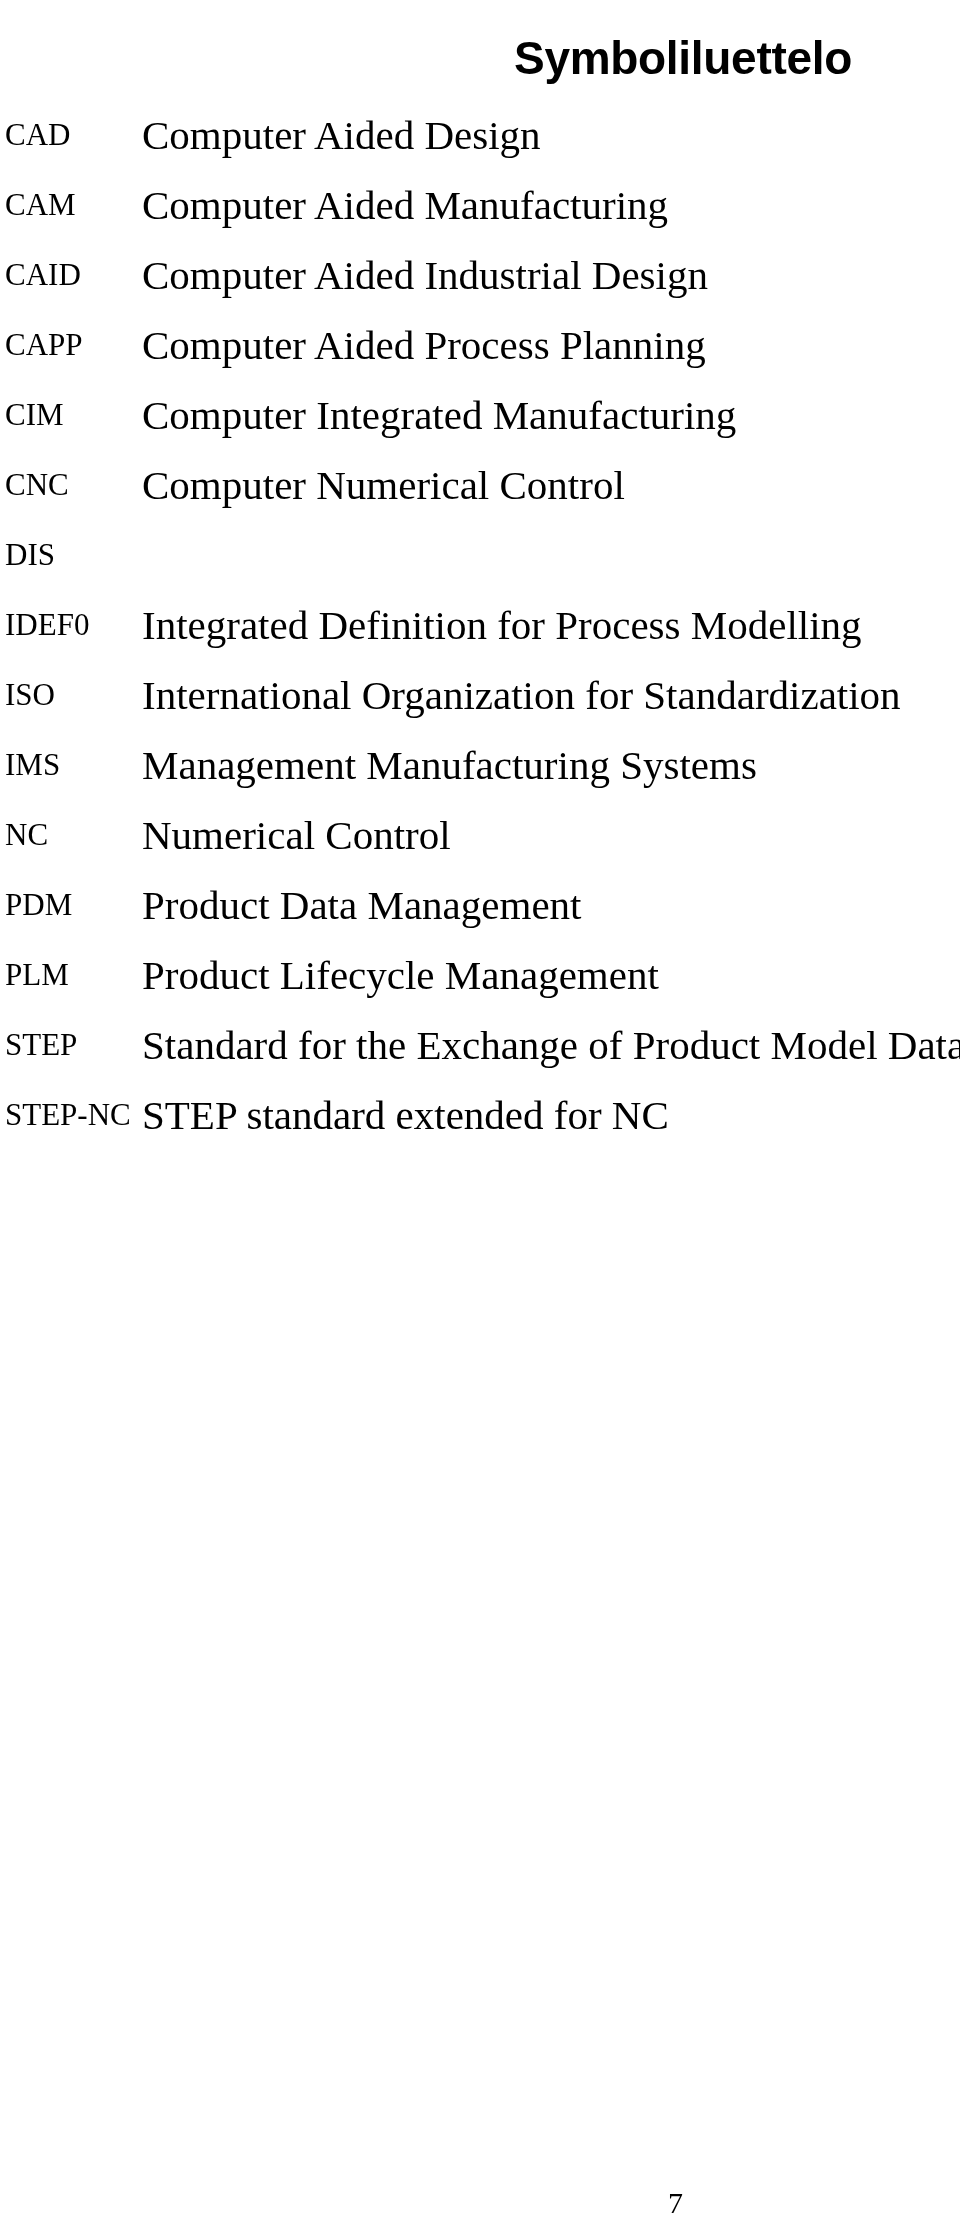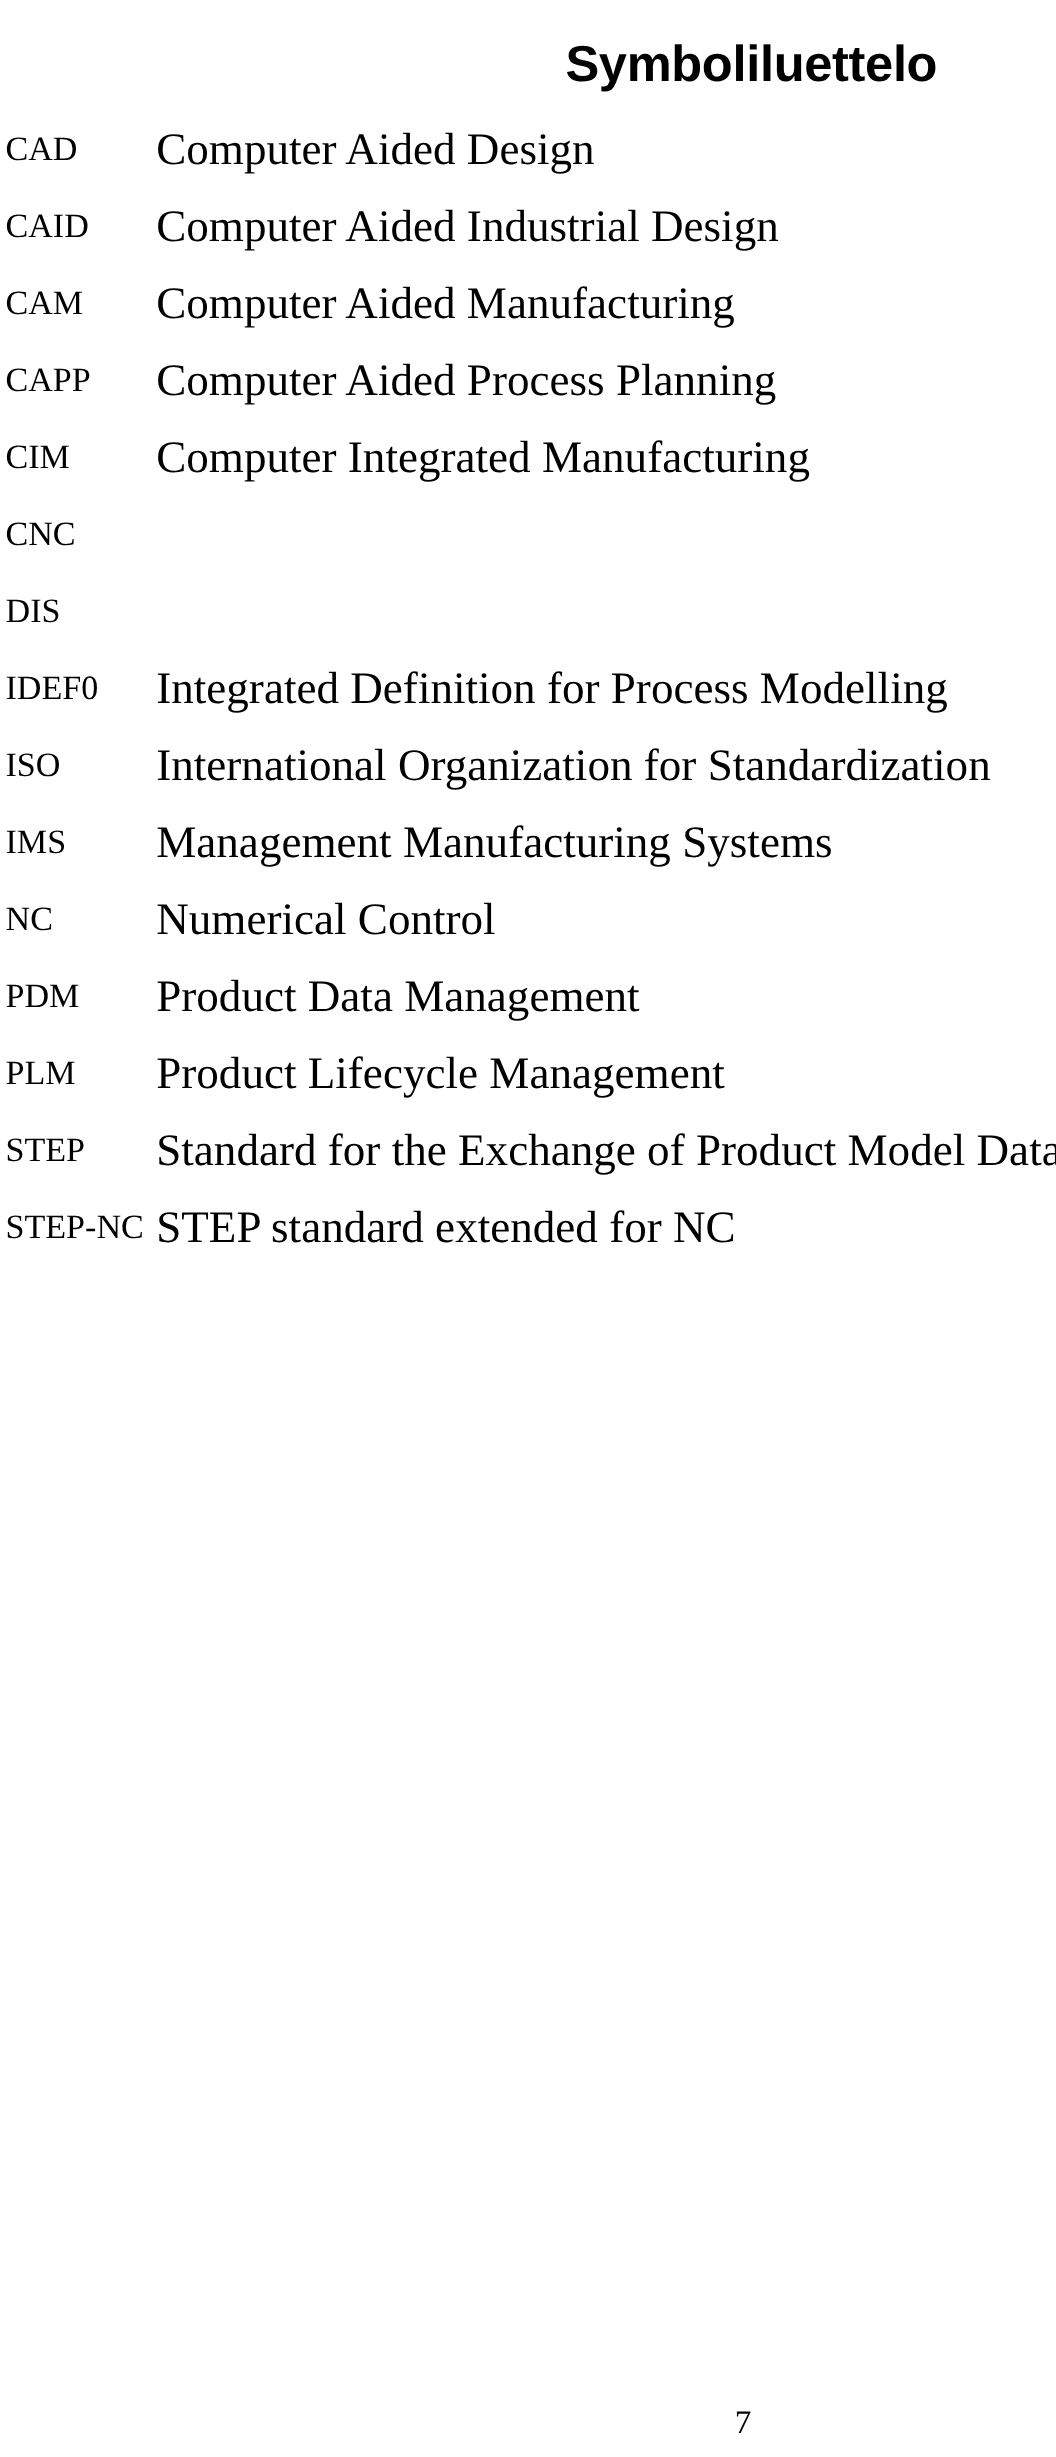--- a/index.html
+++ b/index.html
@@ -94,37 +94,38 @@
 <div id="page">
 
   <h1 id="doc-title">Symboliluettelo</h1>
 
   <div id="abbrev-list">
       <div class="abbrev-row">
         <span class="abbrev-term">CAD</span>
         <span class="abbrev-def">Computer Aided Design</span>
       </div>
       <div class="abbrev-row">
+        <span class="abbrev-term">CAM</span>
+        <span class="abbrev-def">Computer Aided Manufacturing</span>
+      </div>
+      <div class="abbrev-row">
         <span class="abbrev-term">CAID</span>
         <span class="abbrev-def">Computer Aided Industrial Design</span>
-      </div>
-      <div class="abbrev-row">
-        <span class="abbrev-term">CAM</span>
-        <span class="abbrev-def">Computer Aided Manufacturing</span>
       </div>
       <div class="abbrev-row">
         <span class="abbrev-term">CAPP</span>
         <span class="abbrev-def">Computer Aided Process Planning</span>
       </div>
       <div class="abbrev-row">
         <span class="abbrev-term">CIM</span>
         <span class="abbrev-def">Computer Integrated Manufacturing</span>
       </div>
       <div class="abbrev-row">
         <span class="abbrev-term">CNC</span>
+        <span class="abbrev-def">Computer Numerical Control</span>
       </div>
       <div class="abbrev-row">
         <span class="abbrev-term">DIS</span>
       </div>
       <div class="abbrev-row">
         <span class="abbrev-term">IDEF0</span>
         <span class="abbrev-def">Integrated Definition for Process Modelling</span>
       </div>
       <div class="abbrev-row">
         <span class="abbrev-term">ISO</span>

